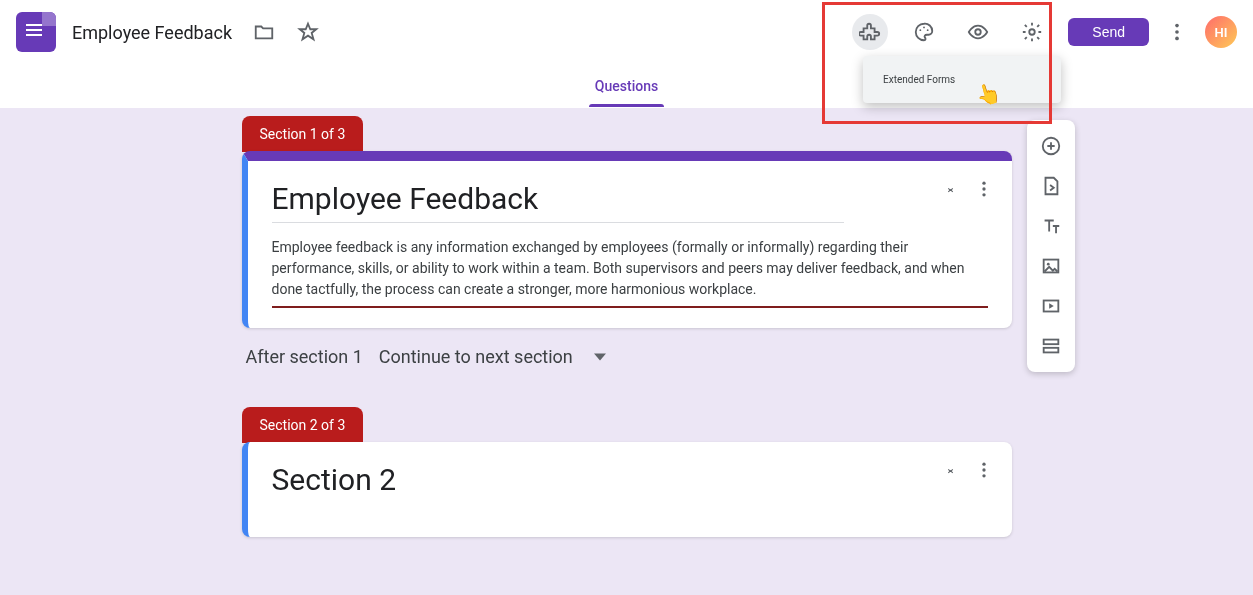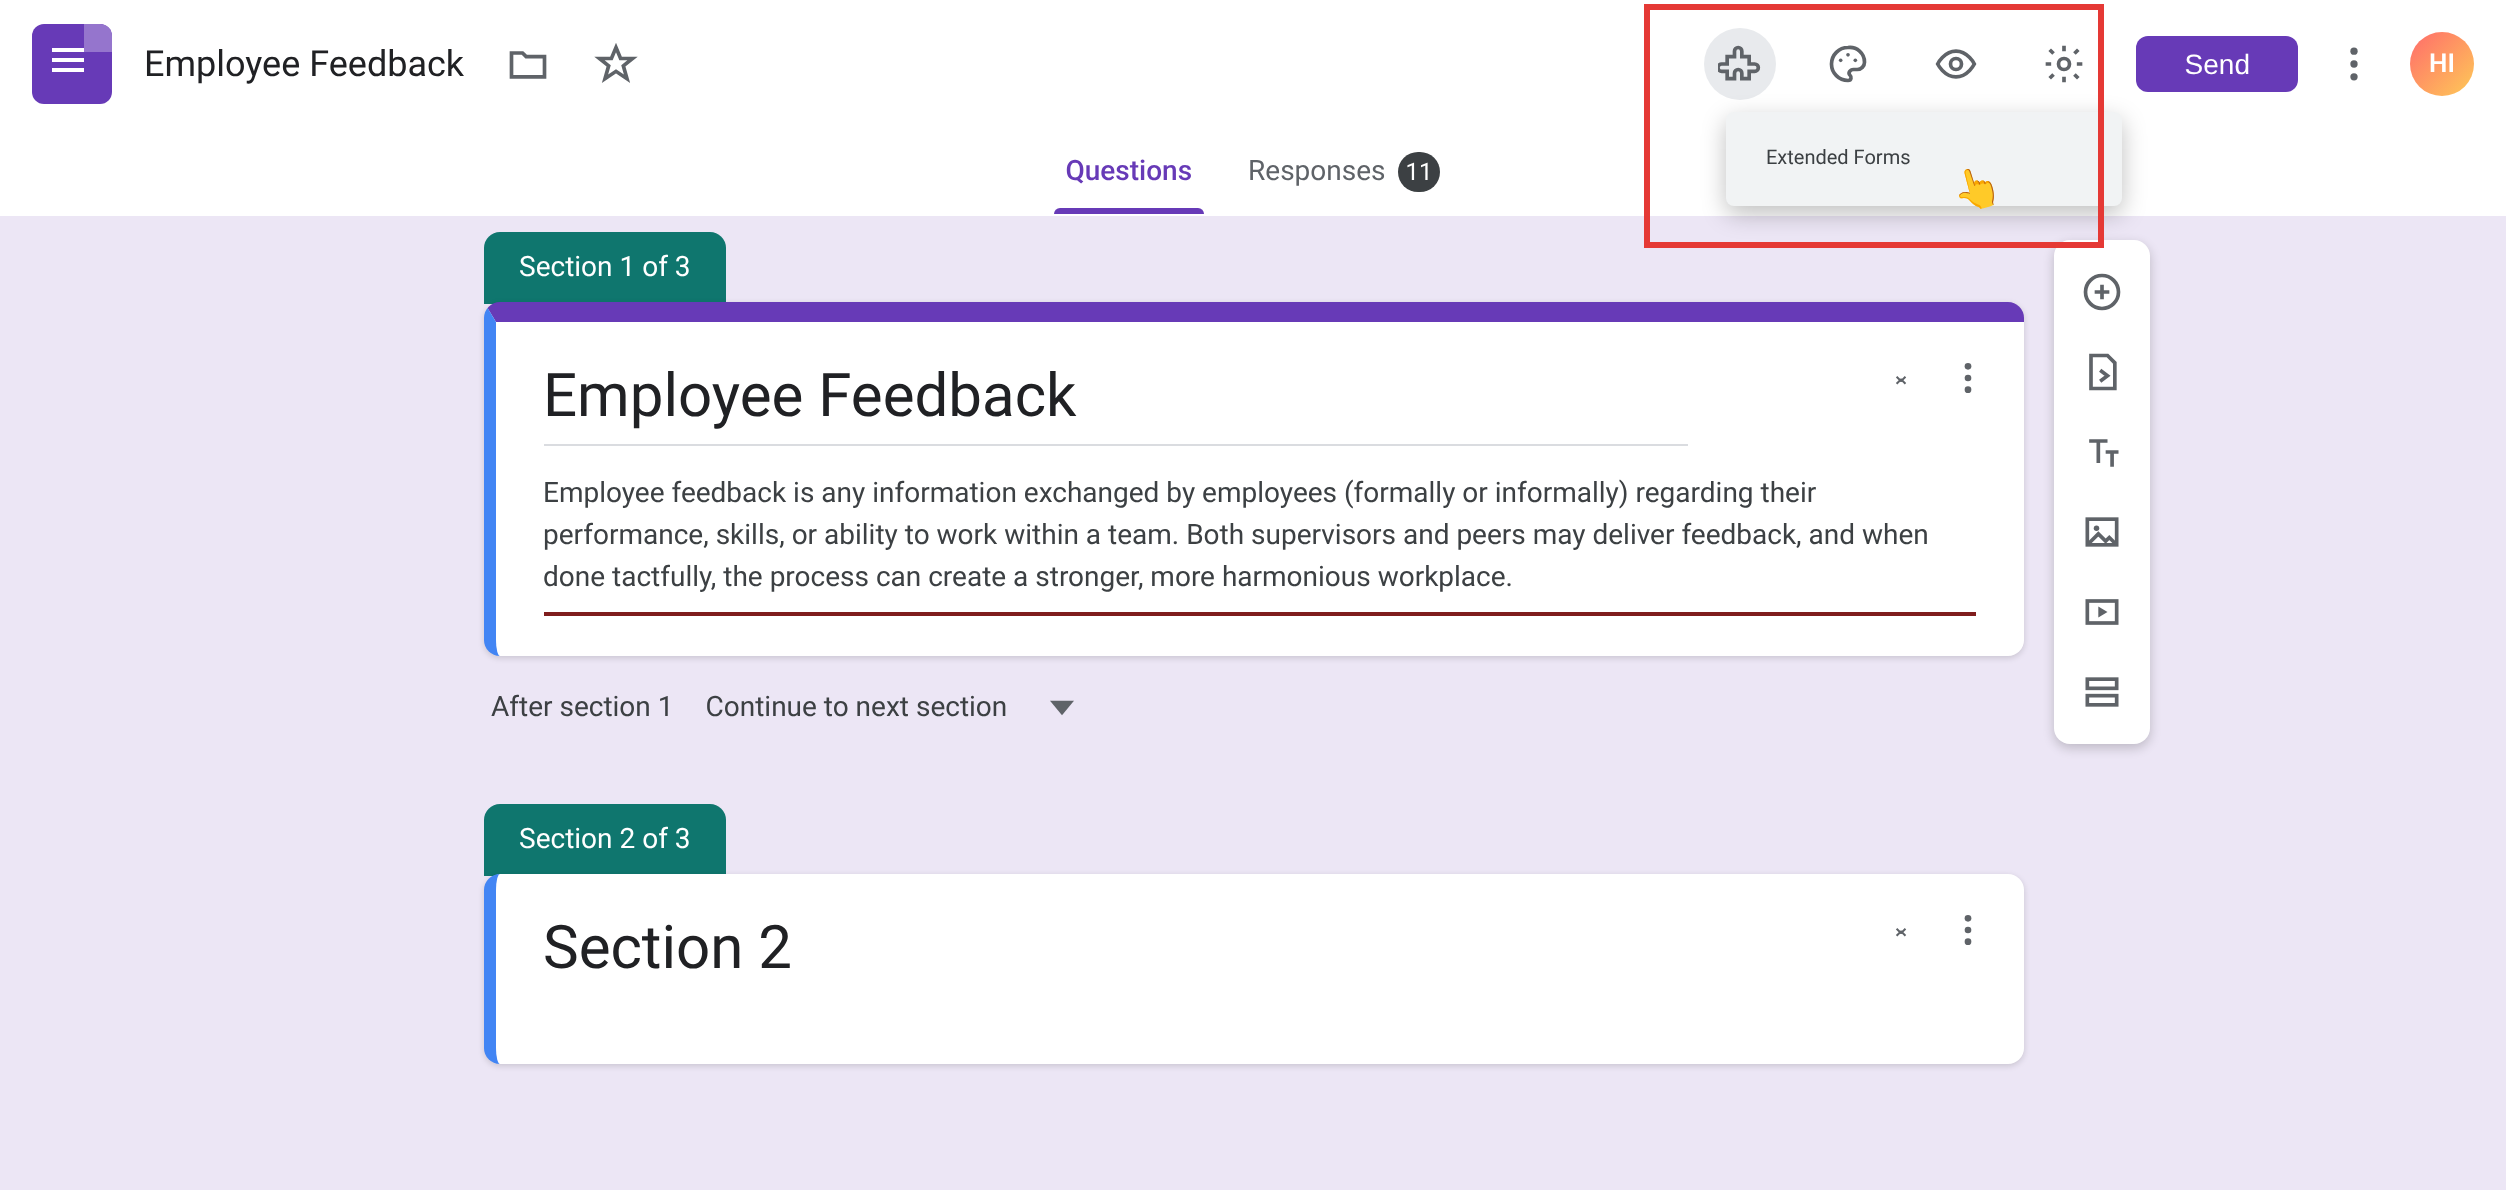--- a/index.html
+++ b/index.html
@@ -156,21 +156,21 @@
     padding-top: 8px;
     position: relative;
   }
   .form-wrap {
     width: 770px;
     margin: 0 auto;
     position: relative;
   }
   .section-tab {
     display: inline-block;
-    background: #0f766e;
+    background: #b91c1c;
     color: #fff;
     font-size: 14px;
     padding: 10px 18px;
     border-radius: 8px 8px 0 0;
     text-align: center;
   }
   .card {
     background: #fff;
     border-radius: 8px;
     box-shadow: 0 1px 3px rgba(0,0,0,.15);
@@ -204,21 +204,21 @@
     gap: 18px;
     align-items: center;
     color: #5f6368;
   }
   .collapse-icon { font-size: 12px; line-height: 0.6; text-align: center; cursor: pointer;}
   .after-row {
     display: flex;
     align-items: center;
     gap: 16px;
     padding: 18px 4px 40px;
-    font-size: 14px;
+    font-size: 18px;
     color: #3c4043;
   }
   .after-select {
     display: flex; align-items: center; gap: 21px;
     cursor: pointer;
   }
   .after-select svg { width: 12px; height: 12px; }
   .side-toolbar {
     position: absolute;
     left: calc(50% + 400px);
@@ -316,24 +316,20 @@
         <circle cx="12" cy="12" r="2" fill="currentColor"></circle>
         <circle cx="12" cy="19" r="2" fill="currentColor"></circle>
       </svg>
   </div>
   <div class="avatar">HI</div>
 </div>
 
 <div class="tabs">
   <div class="tab active">
     <span>Questions</span>
-  </div>
-  <div class="tab">
-    <span>Responses</span>
-    <span class="badge">11</span>
   </div>
 </div>
 
 <div class="canvas">
   <div class="form-wrap">
     <div class="section-tab">Section 1 of 3</div>
     <div class="card">
       <div class="card-actions">
         <div class="collapse-icon">⌄<br>⌃</div>
         <div>

